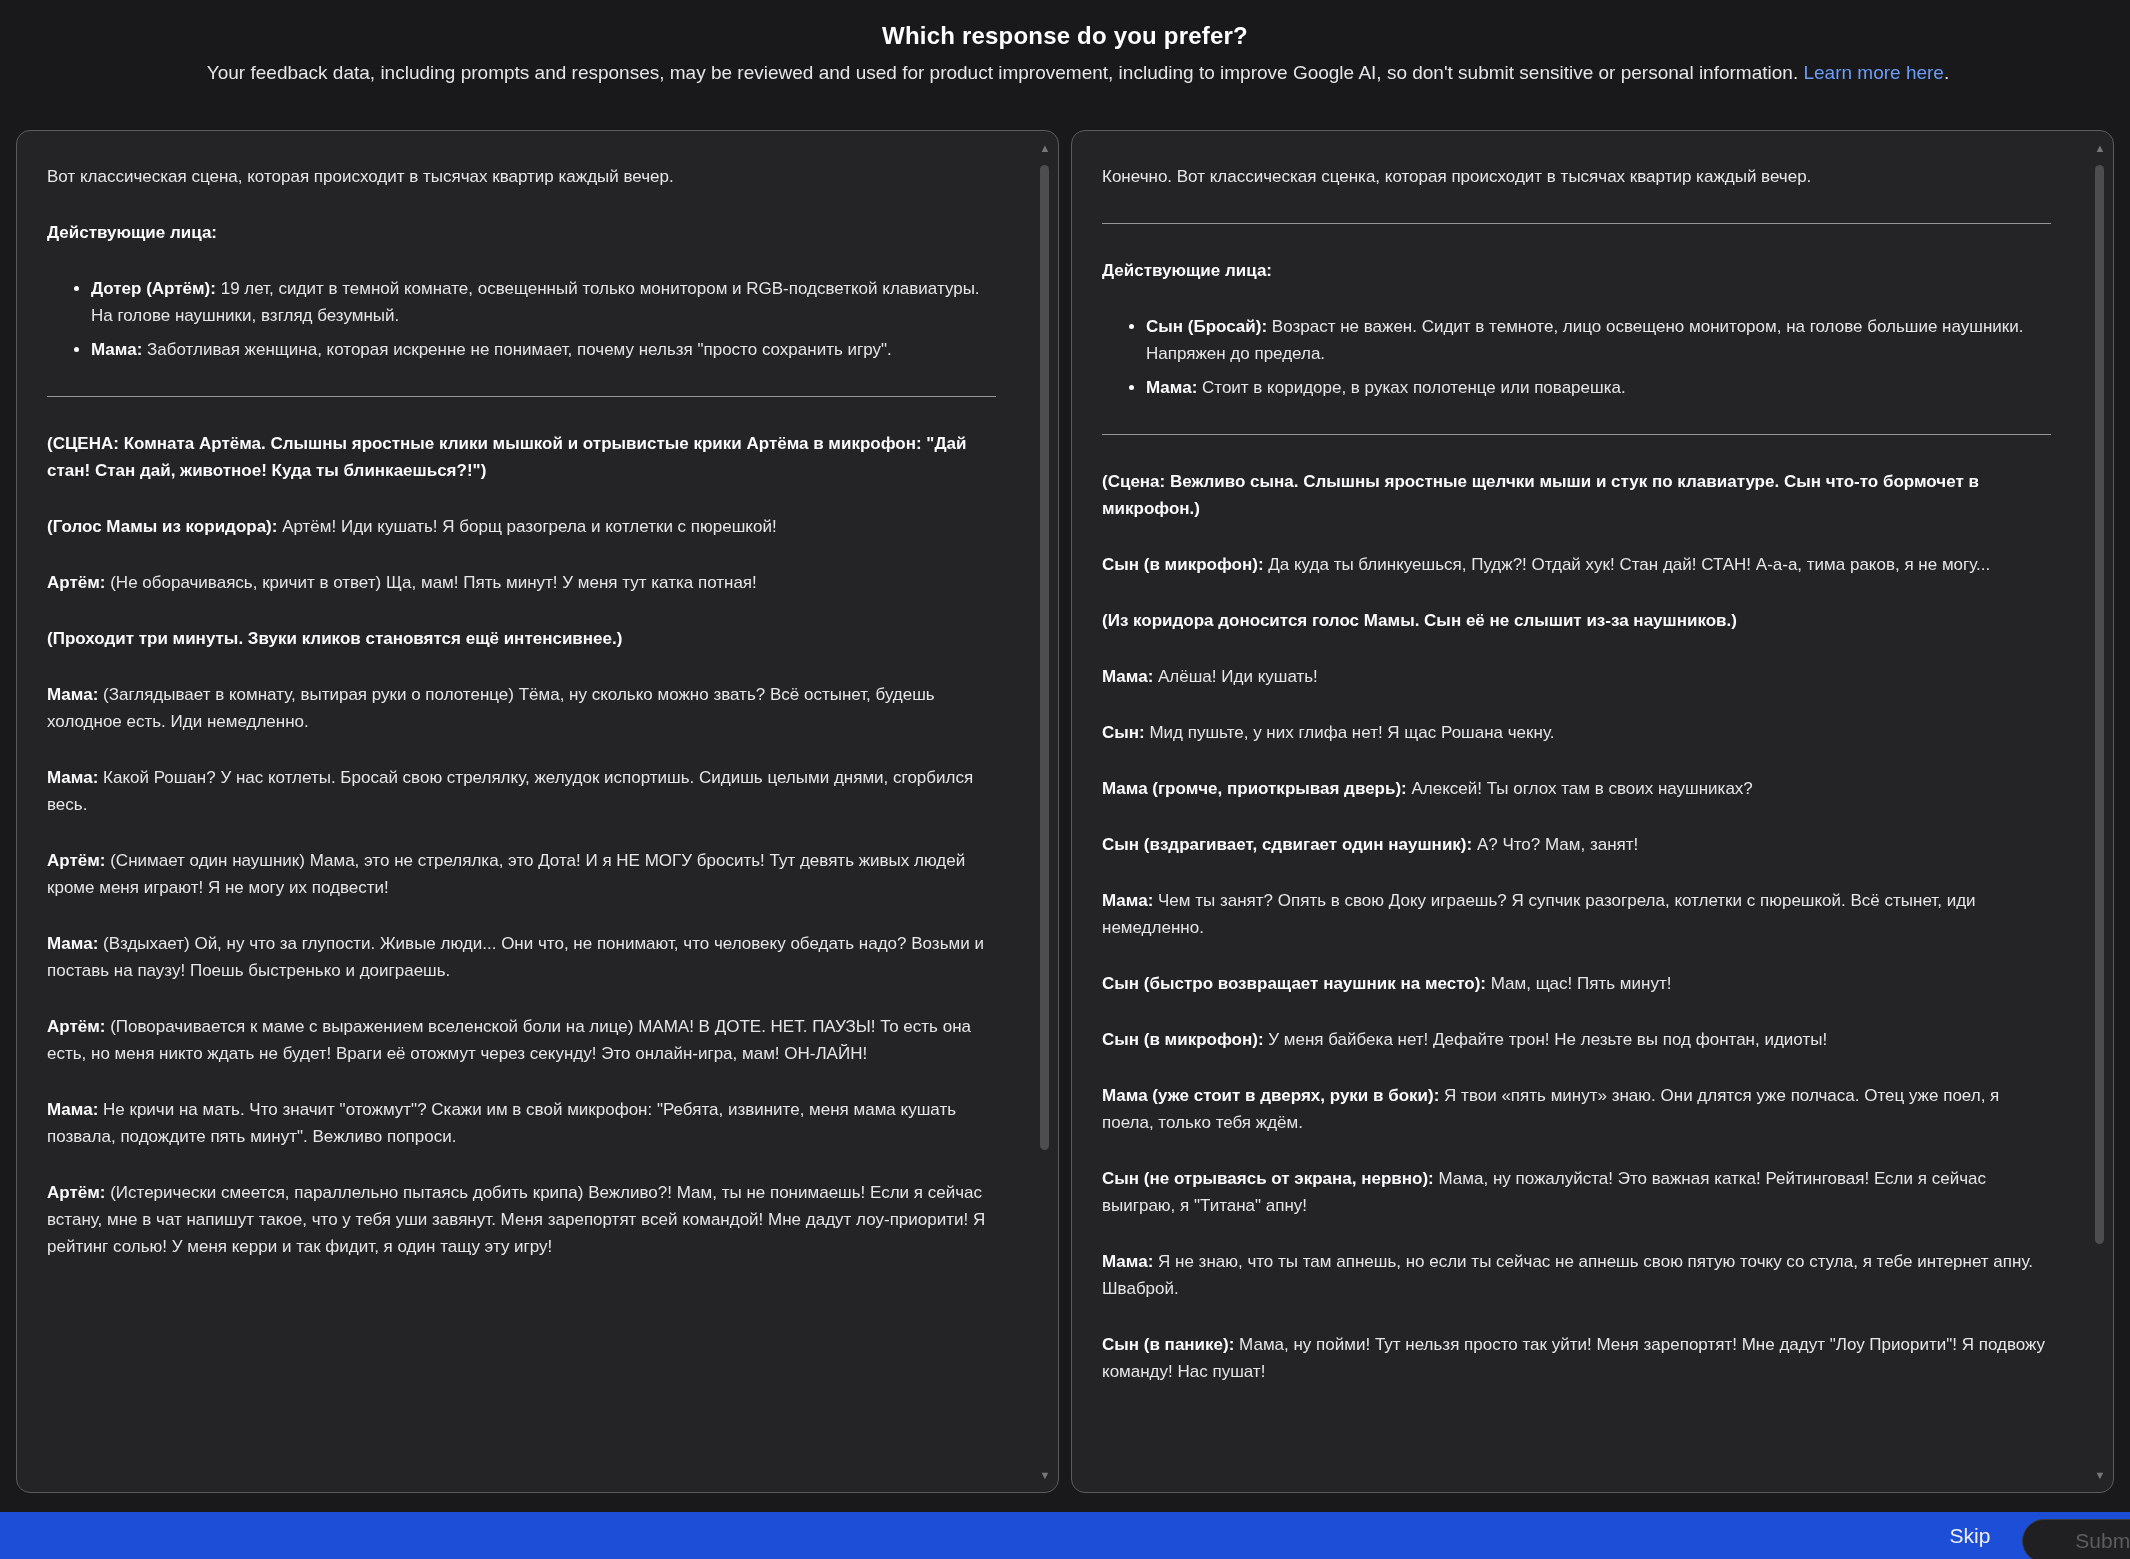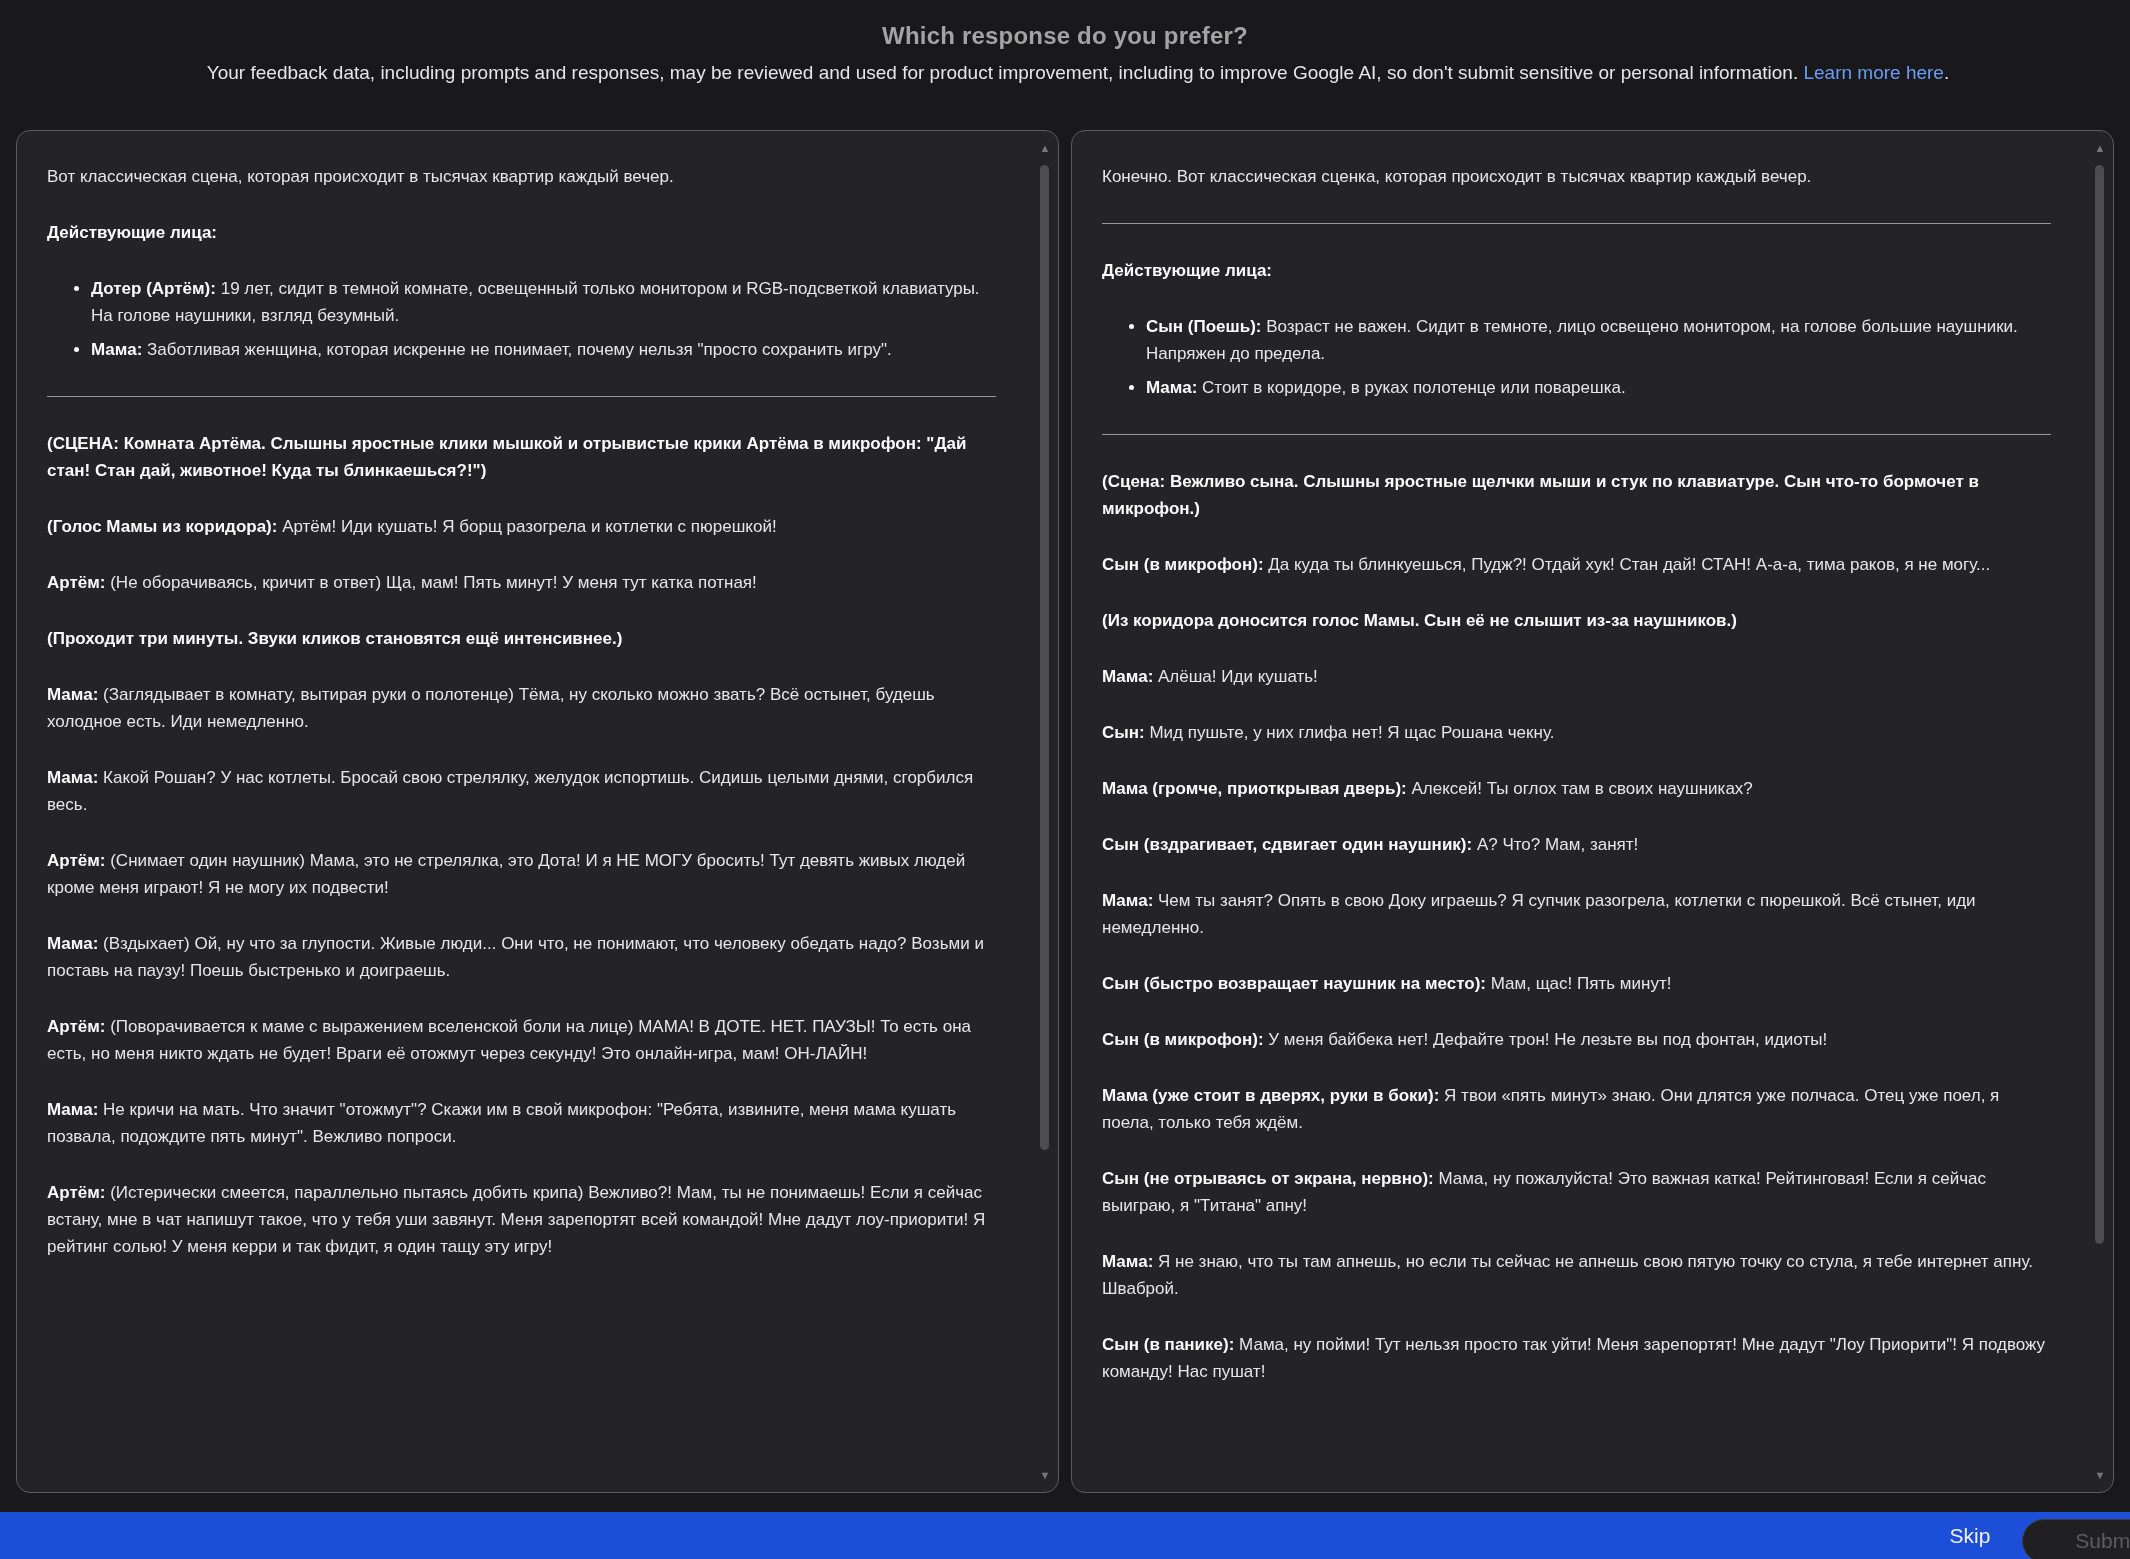--- a/index.html
+++ b/index.html
@@ -7,21 +7,21 @@
     margin: 0; padding: 0;
     width: 2130px; height: 1559px;
     overflow: hidden;
     background: #19191b;
     font-family: "Liberation Sans", sans-serif;
   }
   .header { padding-top: 22px; text-align: center; }
   .page-title {
     margin: 0 0 12px 0;
     font-size: 24px; font-weight: 700;
-    color: #a3a3a3; letter-spacing: .2px;
+    color: #ffffff; letter-spacing: .2px;
   }
   .disclaimer {
     margin: 0; font-size: 19px; color: #e6e6e8; font-weight: 400; padding-left: 26px;
   }
   .disclaimer a {
     color: #6b9df8; text-decoration: none; cursor: pointer;
   }
   .panels {
     display: flex; gap: 12px;
     padding: 0 16px; margin-top: 46px;
@@ -132,21 +132,21 @@
       <div class="sb-arrow down">▼</div>
     </div>
   </section>
 
   <section class="panel right">
     <div class="panel-content">
         <p>Конечно. Вот классическая сценка, которая происходит в тысячах квартир каждый вечер.</p>
         <hr>
         <p><strong>Действующие лица:</strong></p>
         <ul>
-          <li><strong>Сын (Поешь):</strong> Возраст не важен. Сидит в темноте, лицо освещено монитором, на голове большие наушники. Напряжен до предела.</li>
+          <li><strong>Сын (Бросай):</strong> Возраст не важен. Сидит в темноте, лицо освещено монитором, на голове большие наушники. Напряжен до предела.</li>
           <li><strong>Мама:</strong> Стоит в коридоре, в руках полотенце или поварешка.</li>
         </ul>
         <hr>
         <p><strong>(Сцена: Вежливо сына. Слышны яростные щелчки мыши и стук по клавиатуре. Сын что-то бормочет в микрофон.)</strong></p>
         <p><strong>Сын (в микрофон):</strong> Да куда ты блинкуешься, Пудж?! Отдай хук! Стан дай! СТАН! А-а-а, тима раков, я не могу...</p>
         <p><strong>(Из коридора доносится голос Мамы. Сын её не слышит из-за наушников.)</strong></p>
         <p><strong>Мама:</strong> Алёша! Иди кушать!</p>
         <p><strong>Сын:</strong> Мид пушьте, у них глифа нет! Я щас Рошана чекну.</p>
         <p><strong>Мама (громче, приоткрывая дверь):</strong> Алексей! Ты оглох там в своих наушниках?</p>
         <p><strong>Сын (вздрагивает, сдвигает один наушник):</strong> А? Что? Мам, занят!</p>

